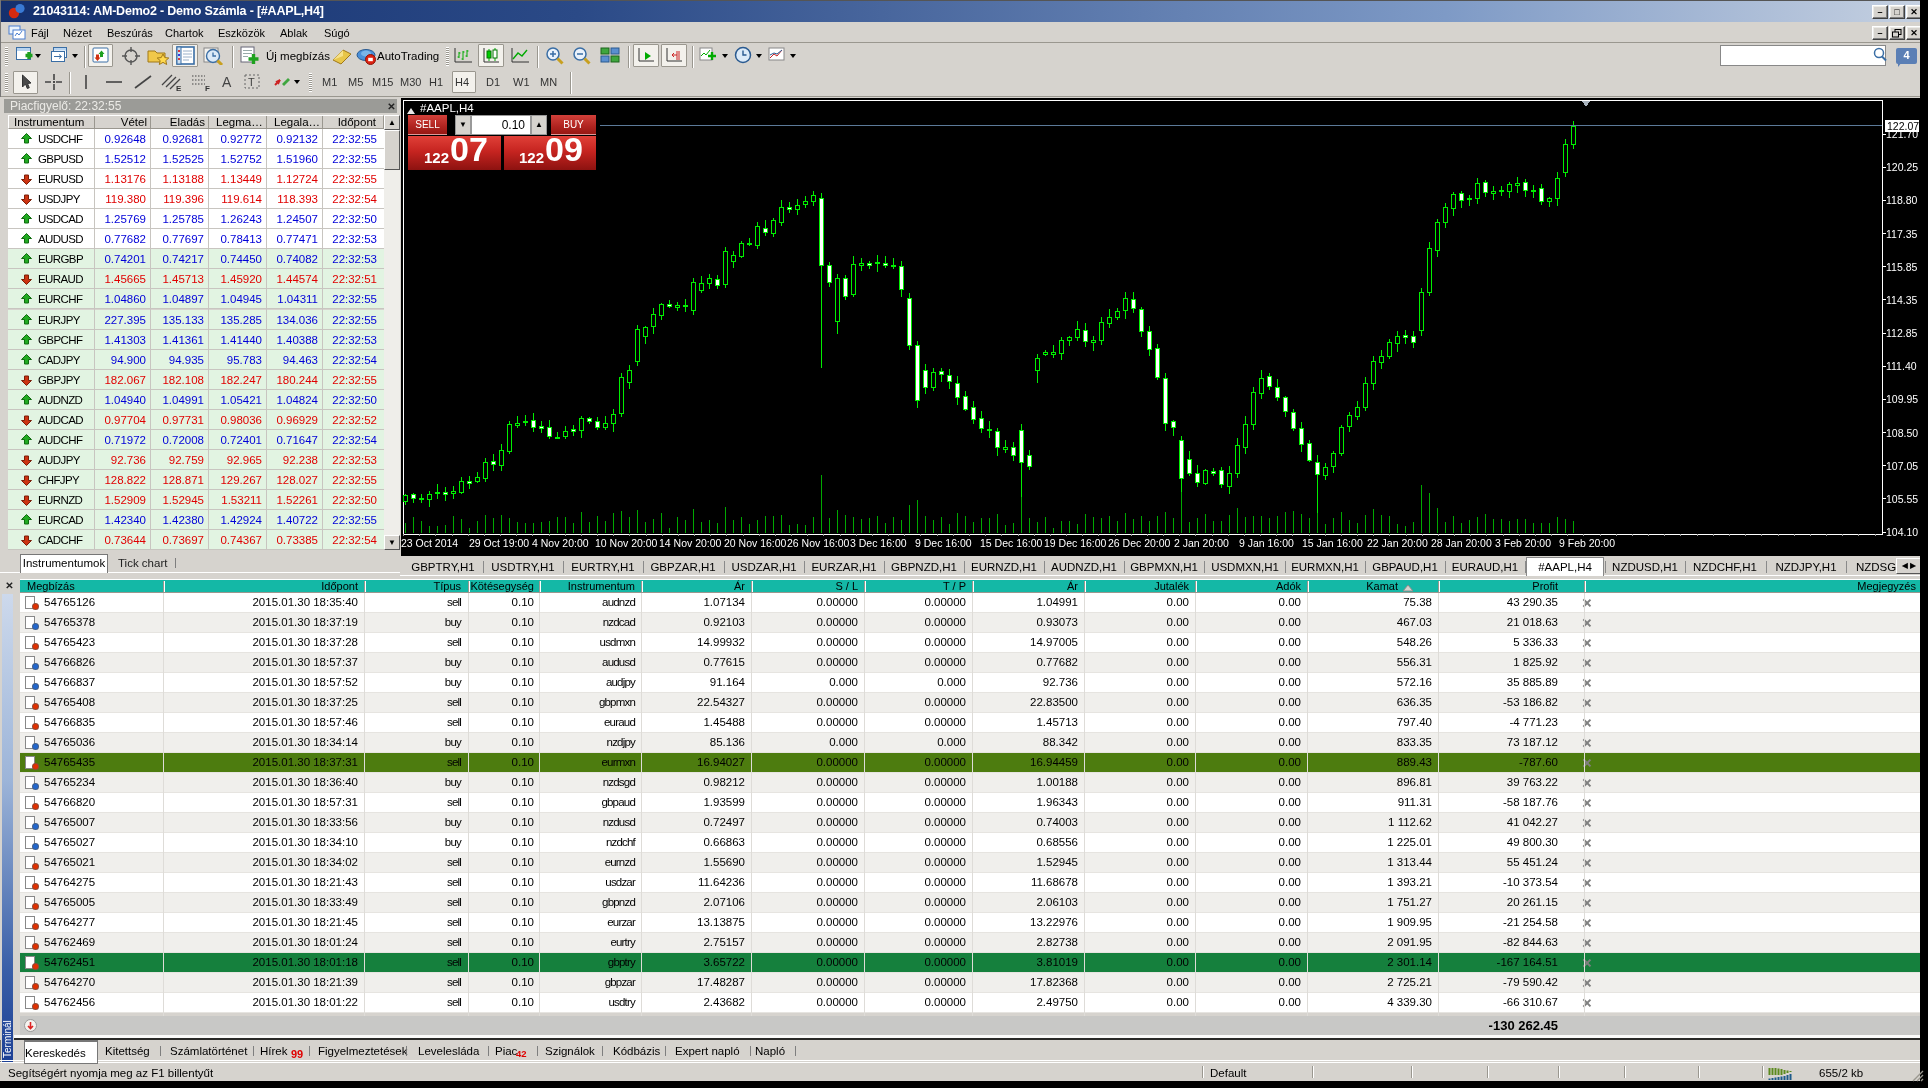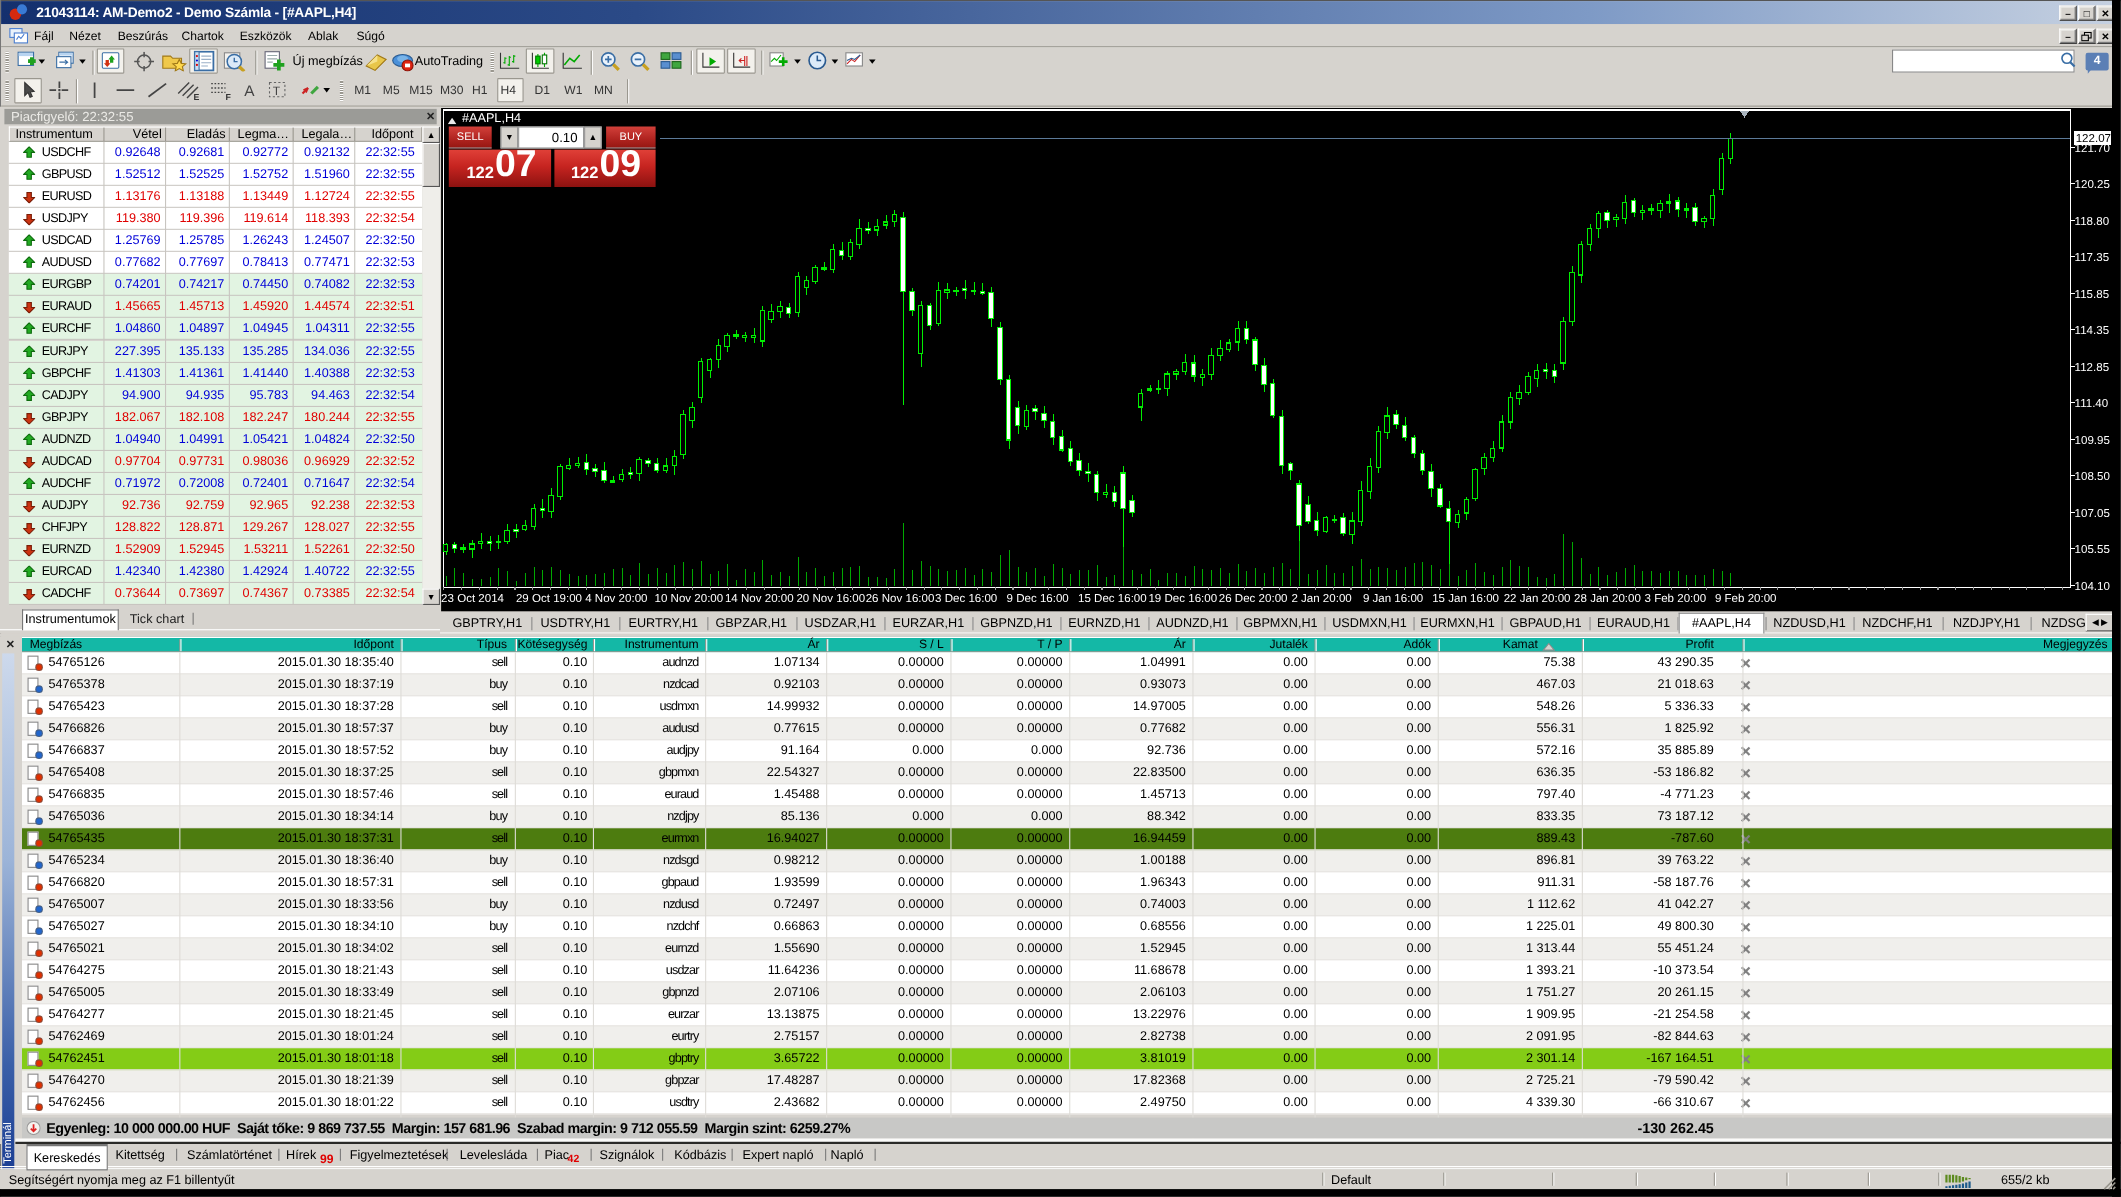--- a/index.html
+++ b/index.html
@@ -1128,21 +1128,21 @@
     <span style="position:absolute;right:1177px">2.75157</span>
     <span style="position:absolute;right:1064px">0.00000</span>
     <span style="position:absolute;right:956px">0.00000</span>
     <span style="position:absolute;right:844px">2.82738</span>
     <span style="position:absolute;right:733px">0.00</span>
     <span style="position:absolute;right:621px">0.00</span>
     <span style="position:absolute;right:490px">2 091.95</span>
     <span style="position:absolute;right:364px">-82 844.63</span>
     <span class="xmark" style="position:absolute;left:1562px;top:4px"></span>
   </div>
-<div class="trow" style="top:953px;background:#84cc16">
+<div class="trow" style="top:953px;background:#15803d">
     <span class="doc"></span>
     <span class="ball" style="background:#e03000"></span>
     <span style="position:absolute;left:24px">54762451</span>
     <span style="position:absolute;right:1564px">2015.01.30 18:01:18</span>
     <span style="position:absolute;right:1461px;letter-spacing:-0.8px">sell</span>
     <span style="position:absolute;right:1388px">0.10</span>
     <span style="position:absolute;right:1287px;letter-spacing:-0.8px">gbptry</span>
     <span style="position:absolute;right:1177px">3.65722</span>
     <span style="position:absolute;right:1064px">0.00000</span>
     <span style="position:absolute;right:956px">0.00000</span>
@@ -1201,28 +1201,27 @@
 <div style="position:absolute;left:1195px;top:593px;width:1px;height:442px;background:#dedcd8"></div>
 <div style="position:absolute;left:1307px;top:593px;width:1px;height:442px;background:#dedcd8"></div>
 <div style="position:absolute;left:1438px;top:593px;width:1px;height:442px;background:#dedcd8"></div>
 <div style="position:absolute;left:1584px;top:593px;width:1px;height:442px;background:#dedcd8"></div>
 
 <div class="abs" style="left:20px;top:1016px;width:1902px;height:19px;background:#c8c8c6;font-weight:bold;font-size:13px;line-height:19px">
 <svg width="13" height="13" style="position:absolute;left:4px;top:3px">
       <circle cx="6.5" cy="6.5" r="6" fill="#f4f2ee" stroke="#999"></circle>
       <path d="M6.5 3 v6 M4 7 l2.5 2.5 2.5-2.5" stroke="#d22" fill="none" stroke-width="1.6"></path>
     </svg>
-<span style="position:absolute;left:22px;letter-spacing:-0.45px">Egyenleg: 10 000 000.00 HUF&nbsp;&nbsp;Saját tőke: 9 869 737.55&nbsp;&nbsp;Margin: 157 681.96&nbsp;&nbsp;Szabad margin: 9 712 055.59&nbsp;&nbsp;Margin szint: 6259.27%</span>
 <span style="position:absolute;right:364px">-130 262.45</span>
 </div>
 
 <div class="abs" style="left:14px;top:1035px;width:1914px;height:3px;background:#fbfbfa"></div>
 <div class="abs" style="left:14px;top:1038px;width:1914px;height:2px;background:#2a2a28"></div>
 <div class="abs" style="left:14px;top:1040px;width:1914px;height:26px;background:#d6d3ce;font-size:11.5px">
-<div style="position:absolute;left:10px;top:0px;width:74px;height:24px;background:#fff;border:1px solid #777;border-top:2px solid #777;text-align:center;line-height:22px;z-index:2">Kereskedés</div>
+<div style="position:absolute;left:10px;top:0px;width:74px;height:24px;background:#fff;border:1px solid #777;border-top:2px solid #777;line-height:22px;z-index:2">Kereskedés</div>
 <span style="position:absolute;left:91px;top:5px">Kitettség</span>
     <span style="position:absolute;left:156px;top:5px">Számlatörténet</span>
     <span style="position:absolute;left:246px;top:5px">Hírek</span>
     <span style="position:absolute;left:304px;top:5px">Figyelmeztetések</span>
     <span style="position:absolute;left:404px;top:5px">Levelesláda</span>
     <span style="position:absolute;left:481px;top:5px">Piac</span>
     <span style="position:absolute;left:531px;top:5px">Szignálok</span>
     <span style="position:absolute;left:599px;top:5px">Kódbázis</span>
     <span style="position:absolute;left:661px;top:5px">Expert napló</span>
     <span style="position:absolute;left:741px;top:5px">Napló</span>

